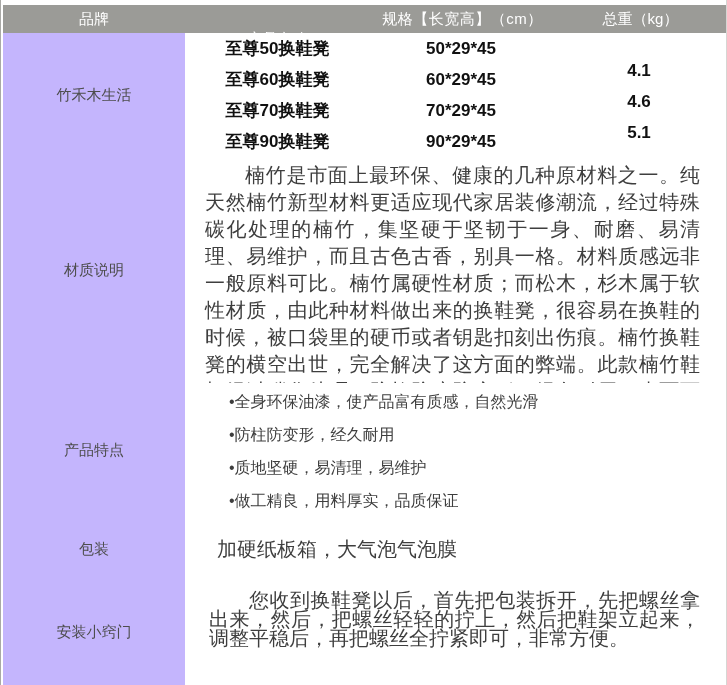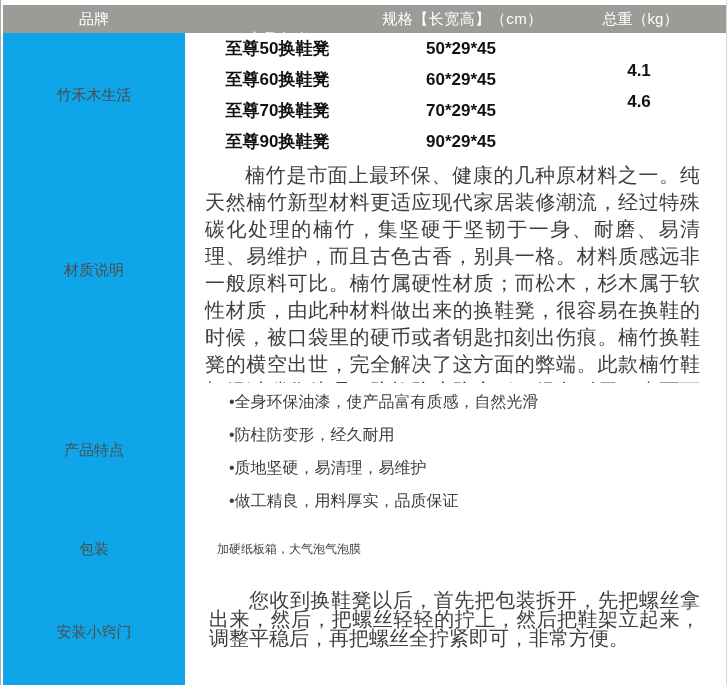--- a/index.html
+++ b/index.html
@@ -31,21 +31,21 @@
   }
   .hcell { text-align: center; }
   .hc1 { width: 182px; }
   .hc2 { width: 185px; margin-top: 40px; }
   .hc3 { width: 185px; letter-spacing: 0.5px; }
   .hc4 { flex: 1; }
   
   .row { display: flex; }
   .label-cell {
     width: 182px;
-    background: #0ea5e9;
+    background: #c4b5fd;
     color: #4d4d4d;
     font-size: 15px;
     display: flex;
     align-items: center;
     justify-content: center;
     flex-shrink: 0;
   }
   .content-cell { flex: 1; background: #ffffff; }
   
   .row-products { height: 124px; }
@@ -77,21 +77,21 @@
     font-size: 16px;
     line-height: 33px;
     color: #3e3e3e;
   }
   
   .row-packaging { height: 62px; justify-content: space-between; }
   .packaging {
     display: flex;
     align-items: center;
     padding-left: 32px;
-    font-size: 12px;
+    font-size: 20px;
     color: #3e3e3e;
   }
   
   .row-install { height: 105px; }
   .para-install {
     line-height: 19px;
     padding-top: 11px;
     padding-left: 24px;
   }
 </style>
@@ -117,20 +117,21 @@
           <div class="pcell pc-weight">4.1</div>
         </div>
         <div class="prow">
           <div class="pcell pc-name">至尊60换鞋凳</div>
           <div class="pcell pc-spec">60*29*45</div>
           <div class="pcell pc-weight">4.6</div>
         </div>
         <div class="prow">
           <div class="pcell pc-name">至尊70换鞋凳</div>
           <div class="pcell pc-spec">70*29*45</div>
+          <div class="pcell pc-weight">5.1</div>
         </div>
         <div class="prow">
           <div class="pcell pc-name">至尊90换鞋凳</div>
           <div class="pcell pc-spec">90*29*45</div>
           <div class="pcell pc-weight">6</div>
         </div>
       </div>
     </div>
 
     <div class="row row-material">

